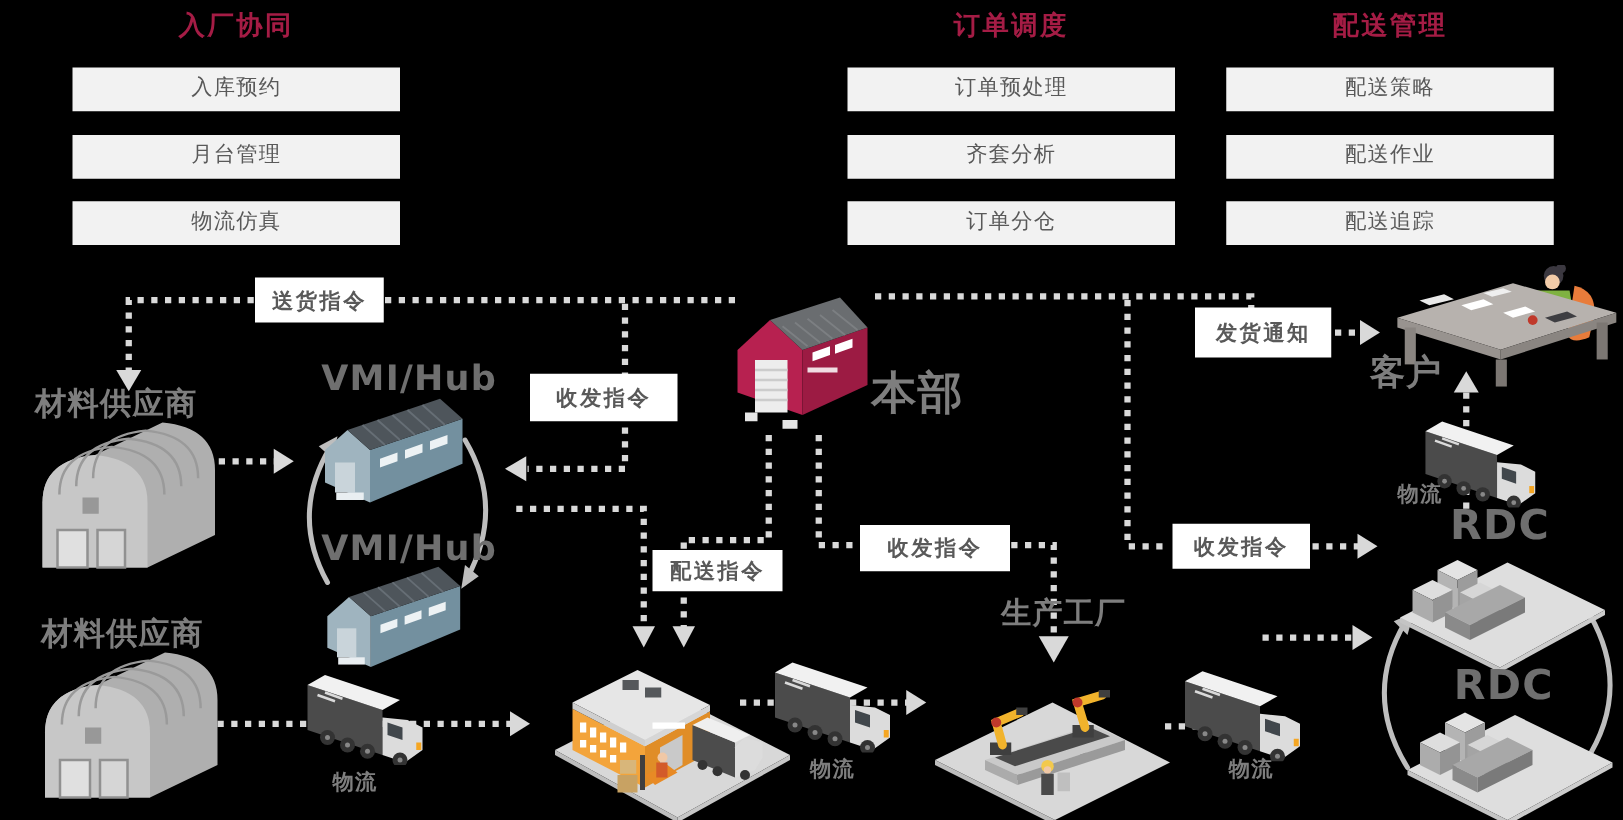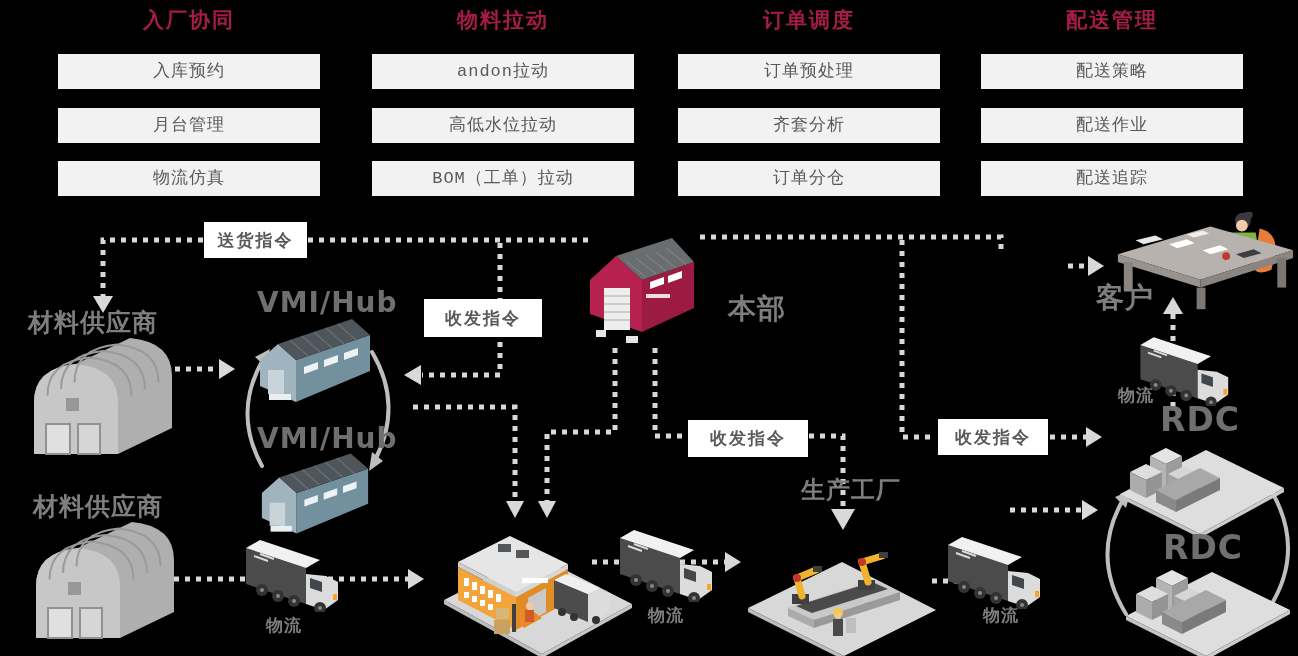--- a/index.html
+++ b/index.html
@@ -24,26 +24,20 @@
 <body>
 
 <div id="canvas">
 
   <div class="col" style="left:58px">
     <div class="col-title">入厂协同</div>
     <div class="feature-box fb1">入库预约</div>
     <div class="feature-box fb2">月台管理</div>
     <div class="feature-box fb3">物流仿真</div>
   </div>
-  <div class="col" style="left:372px">
-    <div class="col-title">物料拉动</div>
-    <div class="feature-box fb1">andon拉动</div>
-    <div class="feature-box fb2">高低水位拉动</div>
-    <div class="feature-box fb3">BOM（工单）拉动</div>
-  </div>
   <div class="col" style="left:981px">
     <div class="col-title">配送管理</div>
     <div class="feature-box fb1">配送策略</div>
     <div class="feature-box fb2">配送作业</div>
     <div class="feature-box fb3">配送追踪</div>
   </div>
   <div class="col" style="left:678px">
     <div class="col-title">订单调度</div>
     <div class="feature-box fb1">订单预处理</div>
     <div class="feature-box fb2">齐套分析</div>
@@ -347,28 +341,30 @@
     <polygon points="58,32 76,27 84,31 66,36" fill="#FFFFFF"></polygon>
     <polygon points="92,38 110,33 118,37 100,42" fill="#FFFFFF"></polygon>
     <polygon points="76,22 92,18 99,21 83,25" fill="#EFEFEF"></polygon>
     <polygon points="126,42 144,37 152,41 134,46" fill="#3E3E42"></polygon>
     <circle cx="116" cy="44" r="4" fill="#C0392B"></circle>
     <polygon points="24,28 44,23 52,27 32,32" fill="#E8E8E8"></polygon>
   </svg>
 
   <div class="tag" style="left:204px;top:222px;width:103px;height:36px">送货指令</div>
   <div class="tag" style="left:424px;top:299px;width:118px;height:38px">收发指令</div>
+  <div class="tag" style="left:522px;top:440px;width:104px;height:33px">配送指令</div>
   <div class="tag" style="left:688px;top:420px;width:120px;height:37px">收发指令</div>
   <div class="tag" style="left:938px;top:419px;width:110px;height:36px">收发指令</div>
+  <div class="tag" style="left:956px;top:246px;width:109px;height:40px">发货通知</div>
 
   <div class="nlabel" style="left:28px;top:306px;font-size:25px">材料供应商</div>
   <div class="nlabel" style="left:33px;top:490px;font-size:25px">材料供应商</div>
   <div class="nlabel" style="left:257px;top:286px;font-size:28px;color:#6F6F6F">VMI/Hub</div>
   <div class="nlabel" style="left:257px;top:422px;font-size:28px;color:#6F6F6F">VMI/Hub</div>
-  <div class="nlabel" style="left:728px;top:290px;font-size:28px">本部</div>
+  <div class="nlabel" style="left:697px;top:290px;font-size:36px">本部</div>
   <div class="nlabel" style="left:801px;top:474px;font-size:24px">生产工厂</div>
   <div class="nlabel" style="left:1096px;top:279px;font-size:28px">客户</div>
   <div class="nlabel" style="left:1160px;top:400px;font-size:33px;color:#6F6F6F">RDC</div>
   <div class="nlabel" style="left:1163px;top:528px;font-size:33px;color:#6F6F6F">RDC</div>
   <div class="nlabel" style="left:266px;top:614px;font-size:17px">物流</div>
   <div class="nlabel" style="left:648px;top:604px;font-size:17px">物流</div>
   <div class="nlabel" style="left:983px;top:604px;font-size:17px">物流</div>
   <div class="nlabel" style="left:1118px;top:384px;font-size:17px">物流</div>
 
 </div>

